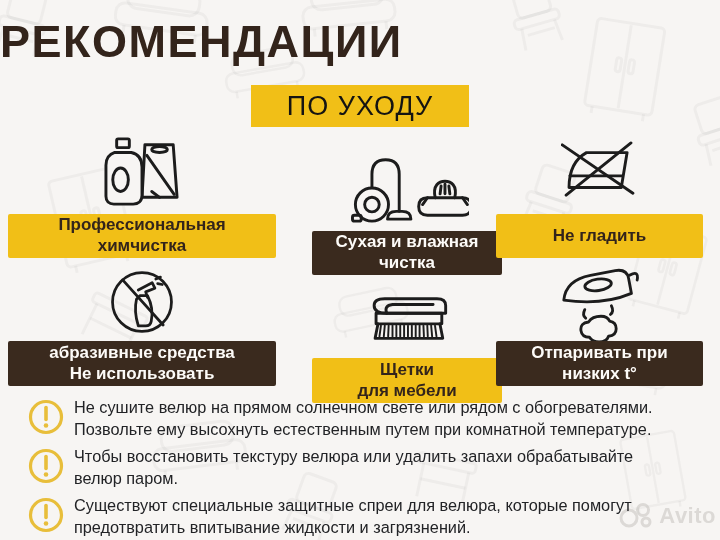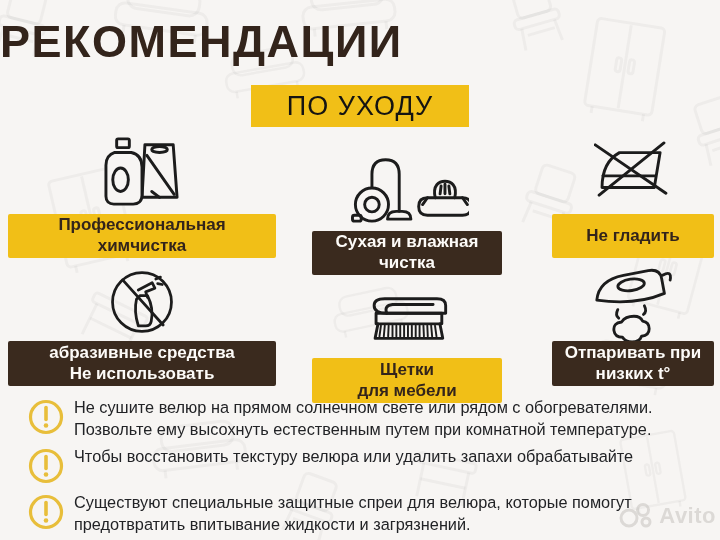--- a/index.html
+++ b/index.html
@@ -30,21 +30,21 @@
     display: flex; align-items: center; justify-content: center;
     z-index: 2;
   }
   .banner span {
     font-size: 27px; font-weight: 500; letter-spacing: 1px; color: #151412;
   }
 
   .cell { position: absolute; display: flex; align-items: center; justify-content: center; z-index: 2; }
   .col1 { left: 8px;   width: 268px; }
   .col2 { left: 312px; width: 190px; margin-top: 17px; }
-  .col3 { left: 552px; width: 162px; }
+  .col3 { left: 496px; width: 207px; }
   .icon-row1  { top: 130px; height: 82px; }
   .label-row1 { top: 214px; height: 44px; }
   .icon-row2  { top: 266px; height: 72px; }
   .label-row2 { top: 341px; height: 45px; }
 
   .label-box {
     width: 100%; height: 100%;
     display: flex; flex-direction: column; align-items: center; justify-content: center;
     border-radius: 2px;
     text-align: center;
@@ -263,20 +263,21 @@
       </div>
     </div>
     <div class="note">
       <svg class="note-icon" viewBox="0 0 40 40">
         <circle cx="20" cy="20" r="15.5" fill="none" stroke="#E8BE3A" stroke-width="3.2"></circle>
         <line x1="20" y1="10.5" x2="20" y2="22.5" stroke="#E8BE3A" stroke-width="3.6" stroke-linecap="round"></line>
         <circle cx="20" cy="28.5" r="2.3" fill="#E8BE3A"></circle>
       </svg>
       <div class="note-text">
         <span>Чтобы восстановить текстуру велюра или удалить запахи обрабатывайте</span>
+        <span>велюр паром.</span>
       </div>
     </div>
     <div class="note">
       <svg class="note-icon" viewBox="0 0 40 40">
         <circle cx="20" cy="20" r="15.5" fill="none" stroke="#E8BE3A" stroke-width="3.2"></circle>
         <line x1="20" y1="10.5" x2="20" y2="22.5" stroke="#E8BE3A" stroke-width="3.6" stroke-linecap="round"></line>
         <circle cx="20" cy="28.5" r="2.3" fill="#E8BE3A"></circle>
       </svg>
       <div class="note-text">
         <span>Существуют специальные защитные спреи для велюра, которые помогут</span>

